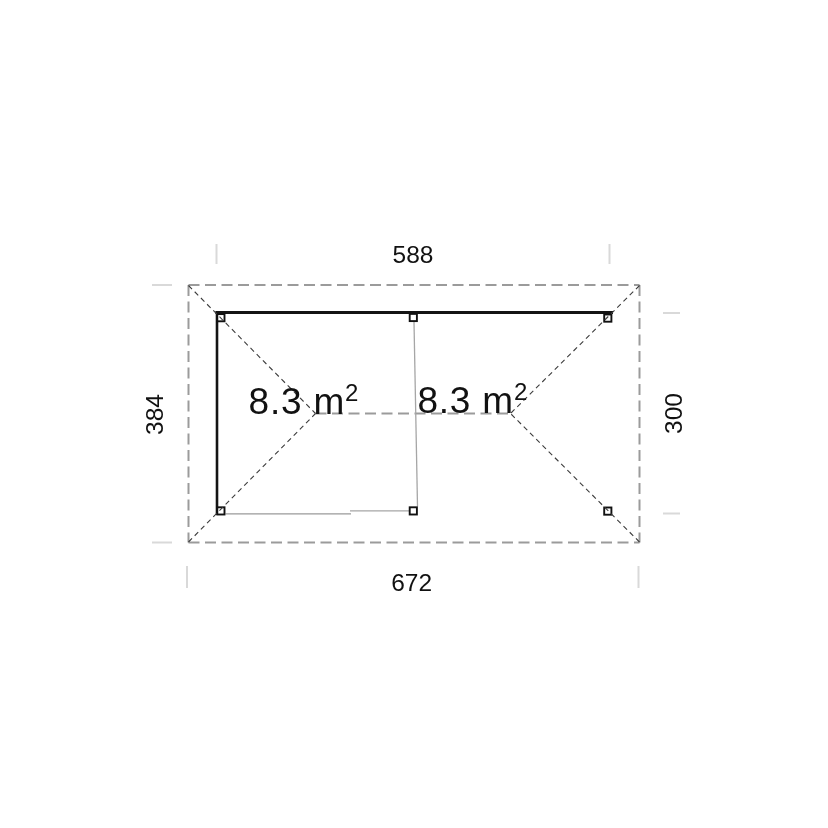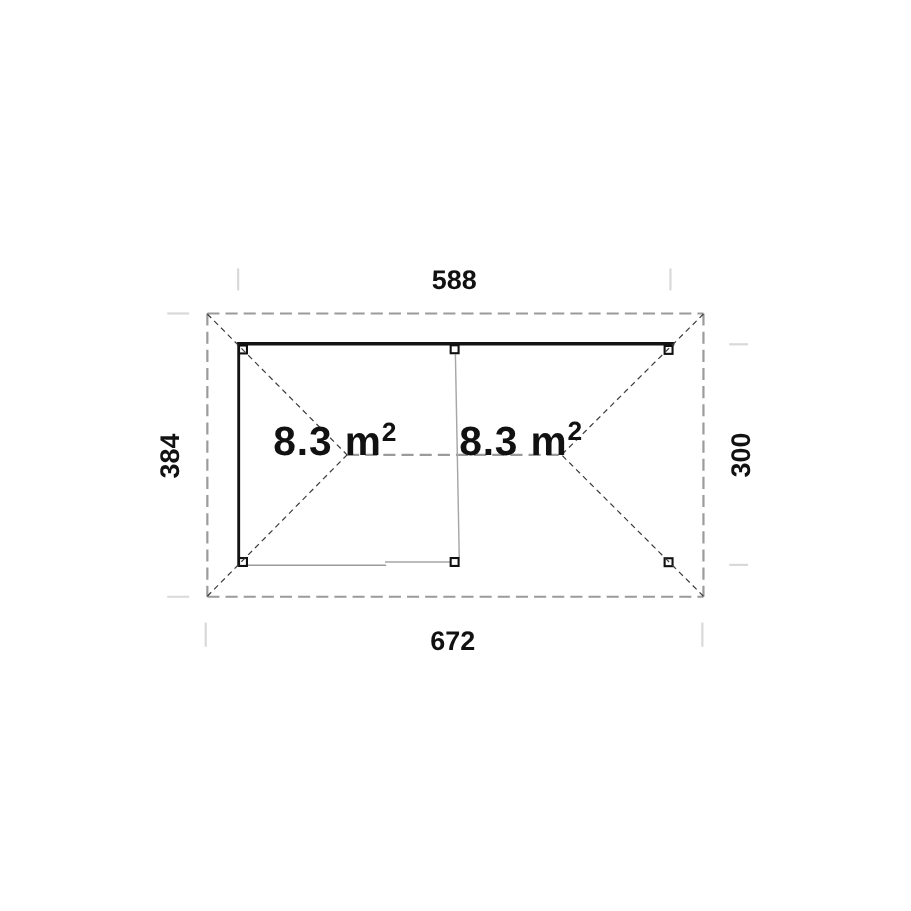--- a/index.html
+++ b/index.html
@@ -1,17 +1,17 @@
 <!DOCTYPE html>
 <html><head>
 <meta charset="utf-8">
 <title>Gazebo floor plan</title>
 <style>
   html,body{margin:0;padding:0;background:#ffffff;}
-  .page{position:relative;width:828px;height:636px;background:#ffffff;overflow:hidden;font-weight:bold;}
+  .page{position:relative;width:828px;height:636px;background:#ffffff;overflow:hidden;}
   svg text{font-family:"Liberation Sans",sans-serif;fill:#111;}
 </style>
 </head>
 <body>
 <div class="page">
 <svg width="828" height="828" viewBox="0 0 828 828" xmlns="http://www.w3.org/2000/svg">
 
   <rect x="0" y="0" width="828" height="828" fill="#ffffff"></rect>
 
   <line x1="216.5" y1="244" x2="216.5" y2="264" stroke="#d9d9d9" stroke-width="2"></line>

